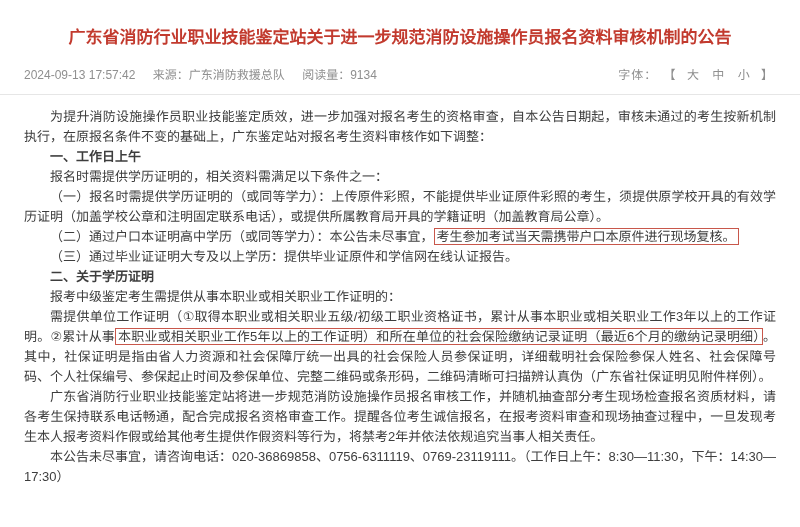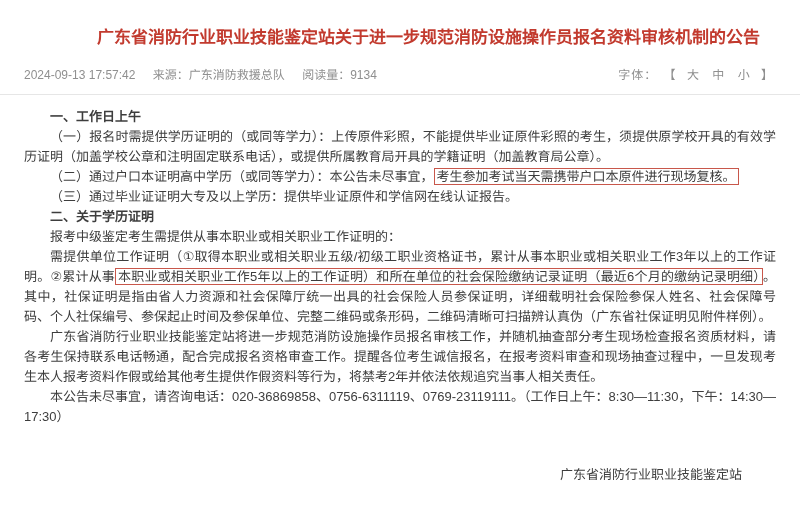--- a/index.html
+++ b/index.html
@@ -7,21 +7,21 @@
   body {
     font-family: "Liberation Sans", "DejaVu Sans", sans-serif;
     width: 800px; height: 527px; overflow: hidden;
     color: #3d3d3d;
   }
   .page { width: 800px; height: 527px; background: #fff; }
 
   
   .article-title {
     margin: 26px 40px 0 40px;
-    text-align: right;
+    text-align: center;
     font-size: 17px;
     font-weight: bold;
     color: #c23a2e;
     line-height: 24px;
   }
   .meta-row {
     display: flex;
     justify-content: space-between;
     align-items: center;
     padding: 15px 24px 12px 24px;
@@ -80,22 +80,24 @@
       <span>字体：</span>
       <span class="font-bracket">【</span>
       <span class="font-opt">大</span>
       <span class="font-opt">中</span>
       <span class="font-opt">小</span>
       <span class="font-bracket">】</span>
     </div>
   </div>
 
   <div class="content">
+    <p>为提升消防设施操作员职业技能鉴定质效，进一步加强对报名考生的资格审查，自本公告日期起，审核未通过的考生按新机制执行，在原报名条件不变的基础上，广东鉴定站对报名考生资料审核作如下调整：</p>
 
     <p class="section-heading">一、工作日上午</p>
+    <p>报名时需提供学历证明的，相关资料需满足以下条件之一：</p>
 
     <p>（一）报名时需提供学历证明的（或同等学力）：上传原件彩照，不能提供毕业证原件彩照的考生，须提供原学校开具的有效学历证明（加盖学校公章和注明固定联系电话），或提供所属教育局开具的学籍证明（加盖教育局公章）。</p>
 
     <p><span>（二）通过户口本证明高中学历（或同等学力）：本公告未尽事宜，</span><span class="highlight-box">考生参加考试当天需携带户口本原件进行现场复核。</span></p>
 
     <p>（三）通过毕业证证明大专及以上学历：提供毕业证原件和学信网在线认证报告。</p>
 
     <p class="section-heading">二、关于学历证明</p>
     <p>报考中级鉴定考生需提供从事本职业或相关职业工作证明的：</p>
 

